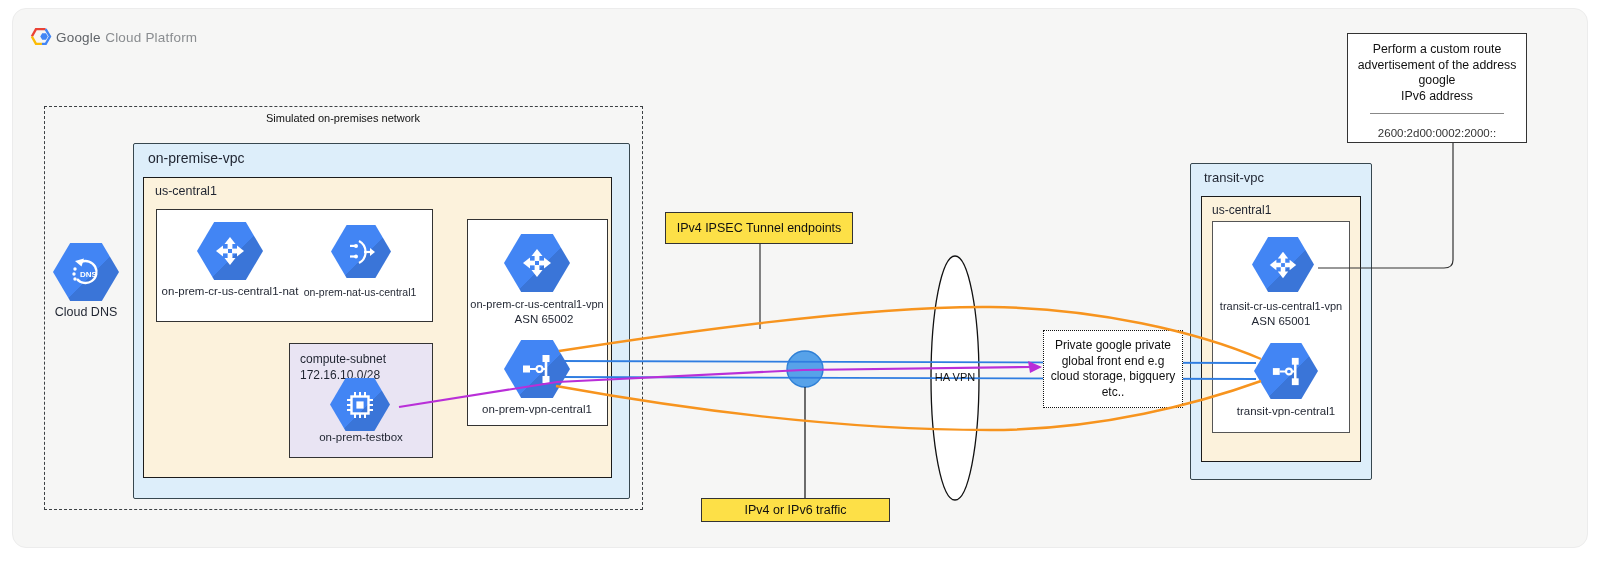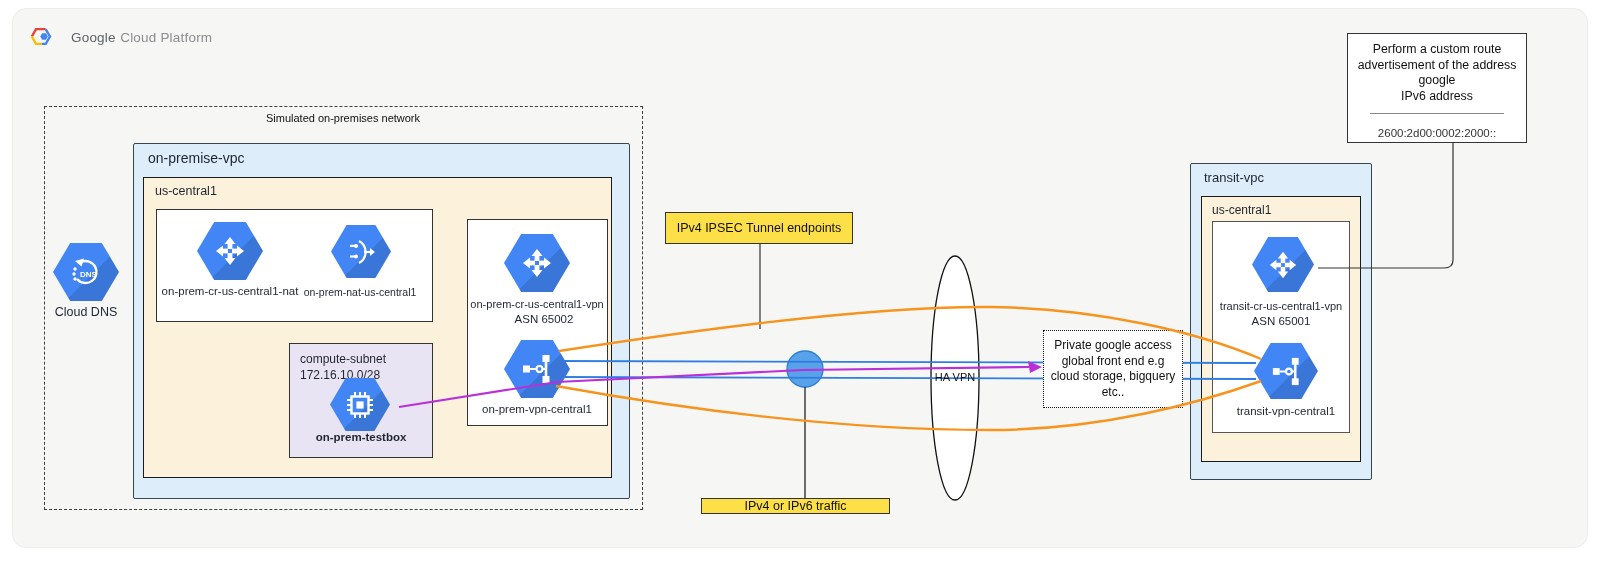--- a/index.html
+++ b/index.html
@@ -1,21 +1,21 @@
 <!DOCTYPE html>
 <html><head>
 <meta charset="utf-8">
 <style>
   * { margin:0; padding:0; box-sizing:border-box; }
   body { background:#ffffff; font-family:"Liberation Sans", sans-serif; width:1600px; height:573px; position:relative; overflow:hidden; }
   #panel { position:absolute; left:12px; top:8px; width:1576px; height:540px; background:#f6f6f5; border:1px solid #ececec; border-radius:14px; }
   .lbl { position:absolute; transform:translateX(-50%); white-space:nowrap; color:#1f2430; text-align:center; }
 
   
-  #logo { position:absolute; left:30px; top:27px; display:flex; align-items:center; gap:19px; z-index:5; }
+  #logo { position:absolute; left:30px; top:27px; display:flex; align-items:center; gap:4px; z-index:5; }
   #logo .g { font-size:13.5px; color:#5f6368; letter-spacing:.2px; }
   #logo .r { font-size:13.5px; color:#8a8d90; letter-spacing:.2px; }
 
   
   .container-box { position:absolute; z-index:1; }
   #sim-box { left:44px; top:106px; width:599px; height:404px; border:1.4px dashed #3c4043; }
   #sim-title { left:343px; top:112px; font-size:11px; color:#111; }
   #onprem-vpc { left:133px; top:143px; width:497px; height:356px; background:#ddeefa; border:1.5px solid #37474f; border-radius:2px; }
   #onprem-vpc-title { left:148px; top:150px; transform:none; font-size:14px; }
   #onprem-region { left:143px; top:177px; width:469px; height:301px; background:#fcf2dc; border:1px solid #1b1b1b; }
@@ -149,21 +149,21 @@
         <line x1="-13" y1="0" x2="-9" y2="0"></line>
         <line x1="-13" y1="5" x2="-9" y2="5"></line>
       <line x1="13" y1="-5" x2="9" y2="-5"></line>
         <line x1="13" y1="0" x2="9" y2="0"></line>
         <line x1="13" y1="5" x2="9" y2="5"></line>
     </g>
     <rect x="-8.5" y="-8.5" width="17" height="17" fill="none" stroke="#fff" stroke-width="2.4"></rect>
     <rect x="-3.6" y="-3.6" width="7.2" height="7.2" fill="#fff"></rect>
   </svg>
 </div>
-<div class="lbl node-lbl" style="left:361px; top:431px;font-weight:bold;">on-prem-testbox</div>
+<div class="lbl node-lbl" style="left:361px; top:431px;">on-prem-testbox</div>
 
 <div class="hex" style="left:504px; top:234px; width:66px; height:58px;">
   <svg width="36" height="36" viewBox="-18 -18 36 36">
     <polygon points="0,-14 -5.5,-7 5.5,-7" fill="#fff"></polygon>
       <rect x="-2.4" y="-8" width="4.8" height="6" fill="#fff"></rect>
     <polygon points="0,14 -5.5,7 5.5,7" fill="#fff"></polygon>
       <rect x="-2.4" y="2" width="4.8" height="6" fill="#fff"></rect>
     <polygon points="-14,0 -7,-5.5 -7,5.5" fill="#fff"></polygon>
       <rect x="-8" y="-2.4" width="6" height="4.8" fill="#fff"></rect>
     <polygon points="14,0 7,-5.5 7,5.5" fill="#fff"></polygon>
@@ -210,27 +210,27 @@
     <line x1="9" y1="-9" x2="9" y2="9" stroke="#fff" stroke-width="2.6"></line>
     <rect x="5.5" y="-14" width="7" height="7" fill="#fff"></rect>
     <rect x="5.5" y="7" width="7" height="7" fill="#fff"></rect>
   </svg>
 </div>
 <div class="lbl node-lbl" style="left:1286px; top:405px;">transit-vpn-central1</div>
 
 <div class="callout" style="left:665px; top:212px; width:188px; height:32px;">
   <span>IPv4 IPSEC Tunnel endpoints</span>
 </div>
-<div class="callout" style="left:701px; top:498px; width:189px; height:16px;">
+<div class="callout" style="left:701px; top:498px; width:189px; height:24px;">
   <span>IPv4 or IPv6 traffic</span>
 </div>
 <div id="havpn-lbl">HA VPN</div>
 
 <div id="pga-box">
-  <div>Private google access</div>
+  <div>Private google private</div>
   <div>global front end e.g</div>
   <div>cloud storage, bigquery</div>
   <div>etc..</div>
 </div>
 
 <div id="note-box">
   <div>Perform a custom route</div>
   <div>advertisement of the address google</div>
   <div>IPv6 address</div>
   <div id="note-divider"></div>

